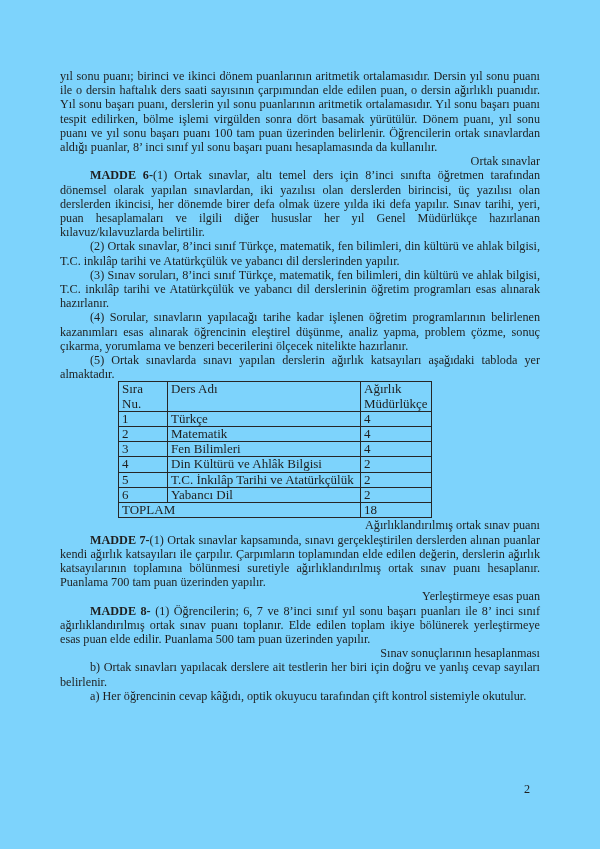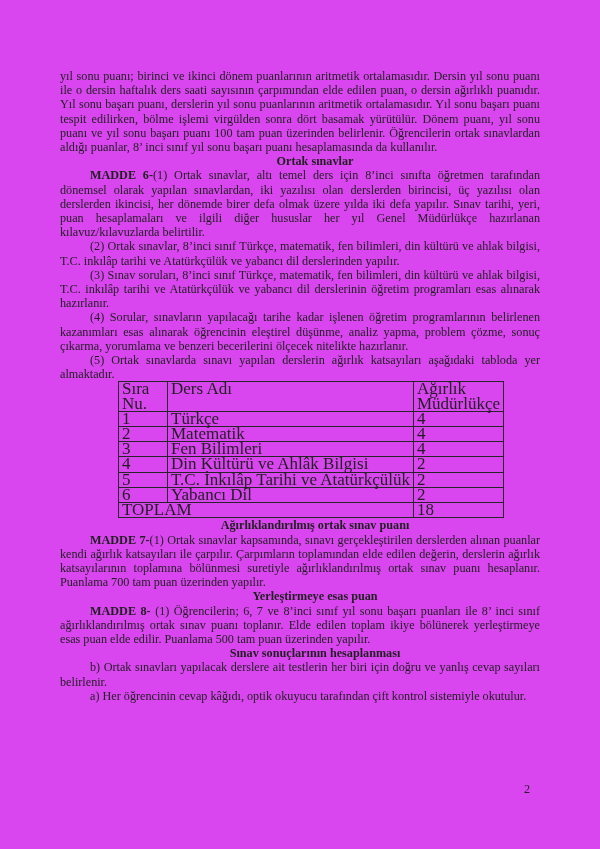--- a/index.html
+++ b/index.html
@@ -4,58 +4,58 @@
 <style>
   html, body {
     margin: 0;
     padding: 0;
     background: #ffffff;
   }
   .page {
     position: relative;
     width: 600px;
     height: 849px;
-    background: #d946ef;
+    background: #7dd3fc;
     font-family: "Liberation Serif", "DejaVu Serif", serif;
     font-size: 12.2px;
     line-height: 14.2px;
     color: #1f1f1f;
     overflow: hidden;
   }
   .content {
     position: absolute;
     left: 60px;
     top: 69px;
     width: 480px;
   }
   .content p {
     margin: 0;
     text-align: justify;
     text-indent: 30px;
   }
   p.noindent { text-indent: 0; }
   p.heading {
-    font-weight: bold;
-    text-align: center;
+    font-weight: normal;
+    text-align: right;
   }
   .lead { font-weight: bold; }
   table.weights {
     border-collapse: collapse;
     margin-left: 58px;
     table-layout: auto;
   }
   table.weights th,
   table.weights td {
     border: 1px solid #262626;
     padding: 0 3px;
     font-weight: normal;
     text-align: left;
     vertical-align: top;
     line-height: 14.2px;
-    font-size: 17px;
+    font-size: 13px;
     margin-left: 40px;
   }
   table.weights .c1 { width: 42px; }
   table.weights .c2 { min-width: 186px; }
   table.weights .c3 { width: 64px; }
   table.weights tbody td { white-space: nowrap; }
   .heading-spaced { margin-top: 21px; }
   .page-number {
     position: absolute;
     top: 782px;

